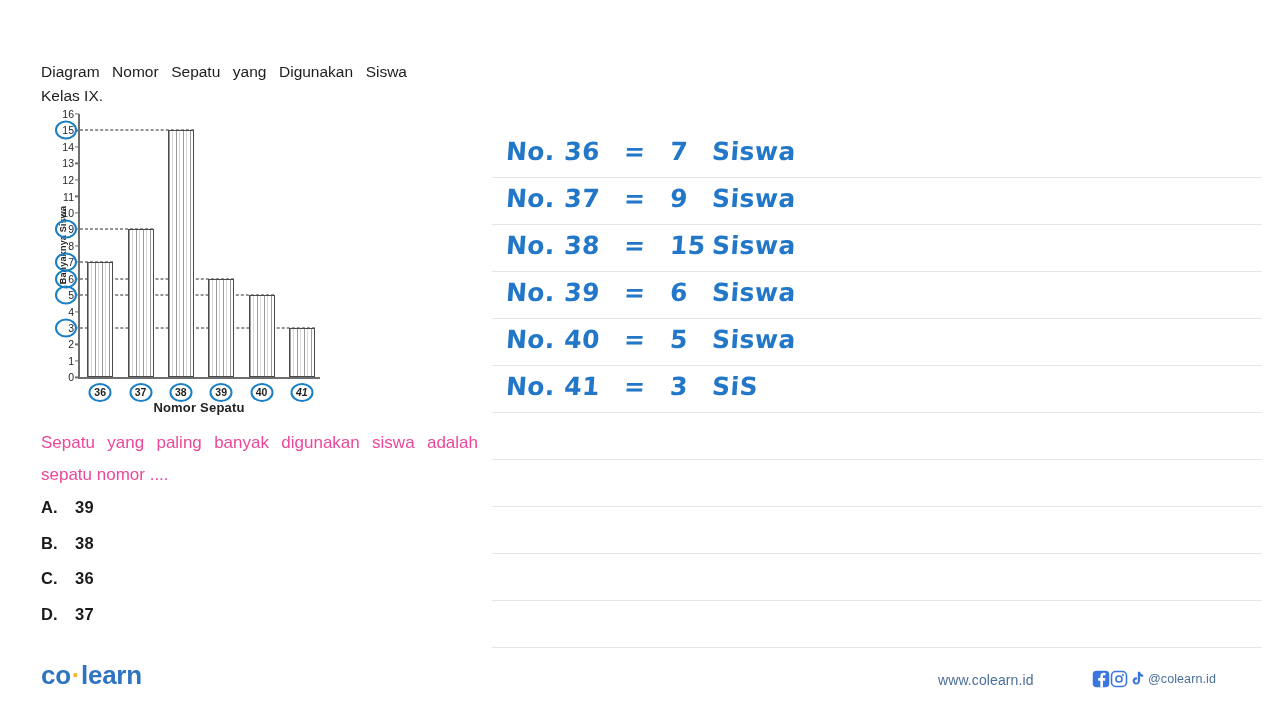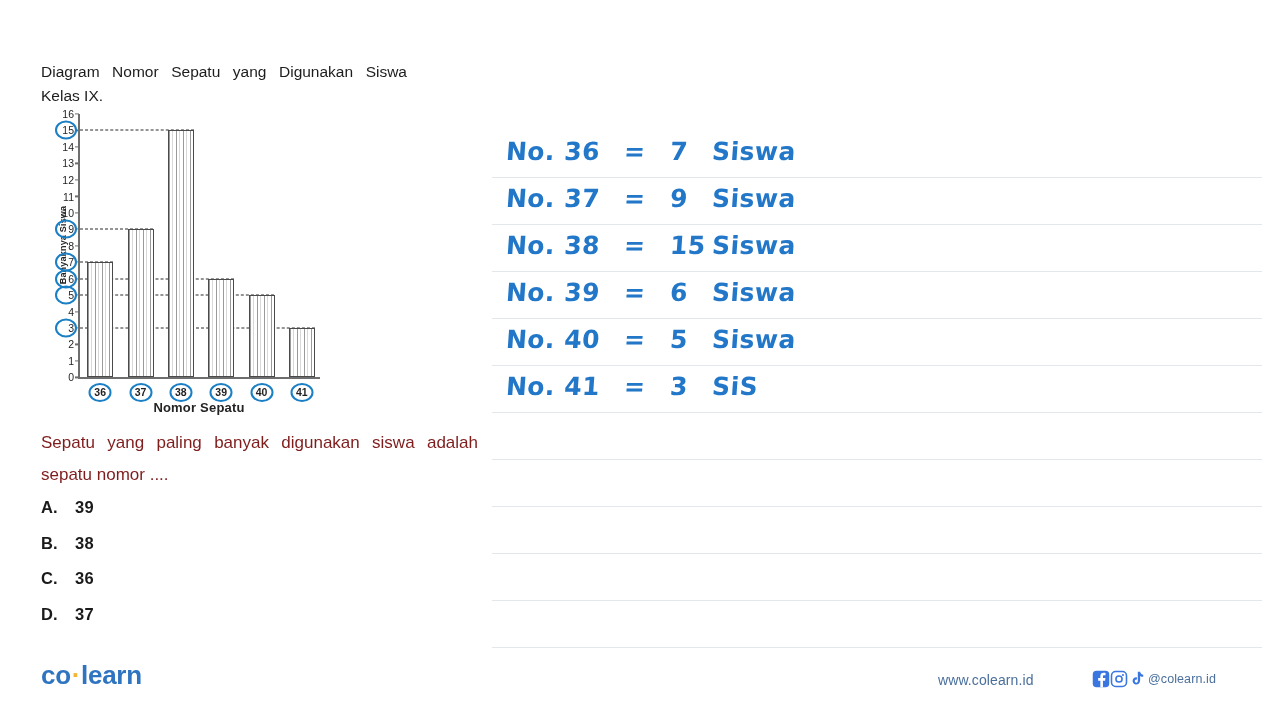--- a/index.html
+++ b/index.html
@@ -155,21 +155,21 @@
 
   
   #question-prompt {
     position: absolute;
     left: 41px; top: 427px;
     width: 437px;
     font-size: 17px;
     line-height: 32px;
     text-align: justify;
     text-align-last: left;
-    color: #7f1d1d;
+    color: #ec4899;
   }
   #options-list {
     position: absolute;
     left: 41px; top: 498px;
     width: 300px;
   }
   .option-row {
     display: flex;
     align-items: baseline;
     height: 35.5px;
@@ -317,21 +317,21 @@
           <div class="bar" style="left: 130.167px; width: 26px; height: 98.775px;"></div>
           <div class="bar" style="left: 170.5px; width: 26px; height: 82.3125px;"></div>
           <div class="bar" style="left: 210.833px; width: 26px; height: 49.3875px;"></div>
         </div>
       <div id="xlabels-layer">
           <div class="x-label-wrap" style="left: 22.1667px;"><span class="x-circle" style="border-color: rgb(26, 127, 196);">36</span></div>
           <div class="x-label-wrap" style="left: 62.5px;"><span class="x-circle" style="border-color: rgb(26, 127, 196);">37</span></div>
           <div class="x-label-wrap" style="left: 102.833px;"><span class="x-circle" style="border-color: rgb(26, 127, 196);">38</span></div>
           <div class="x-label-wrap" style="left: 143.167px;"><span class="x-circle" style="border-color: rgb(26, 127, 196);">39</span></div>
           <div class="x-label-wrap" style="left: 183.5px;"><span class="x-circle" style="border-color: rgb(26, 127, 196);">40</span></div>
-          <div class="x-label-wrap" style="left: 223.833px;"><span class="x-circle" style="border-color: rgb(26, 127, 196);">41</span></div>
+          <div class="x-label-wrap" style="left: 223.833px; font-style: italic;"><span class="x-circle" style="border-color: rgb(26, 127, 196);">41</span></div>
         </div>
     </div>
     <div id="x-axis-title">Nomor Sepatu</div>
   </div>
 
   <div id="question-prompt">Sepatu yang paling banyak digunakan siswa adalah sepatu nomor ....</div>
 
   <div id="options-list">
       <div class="option-row">
         <span class="option-key">A.</span>

